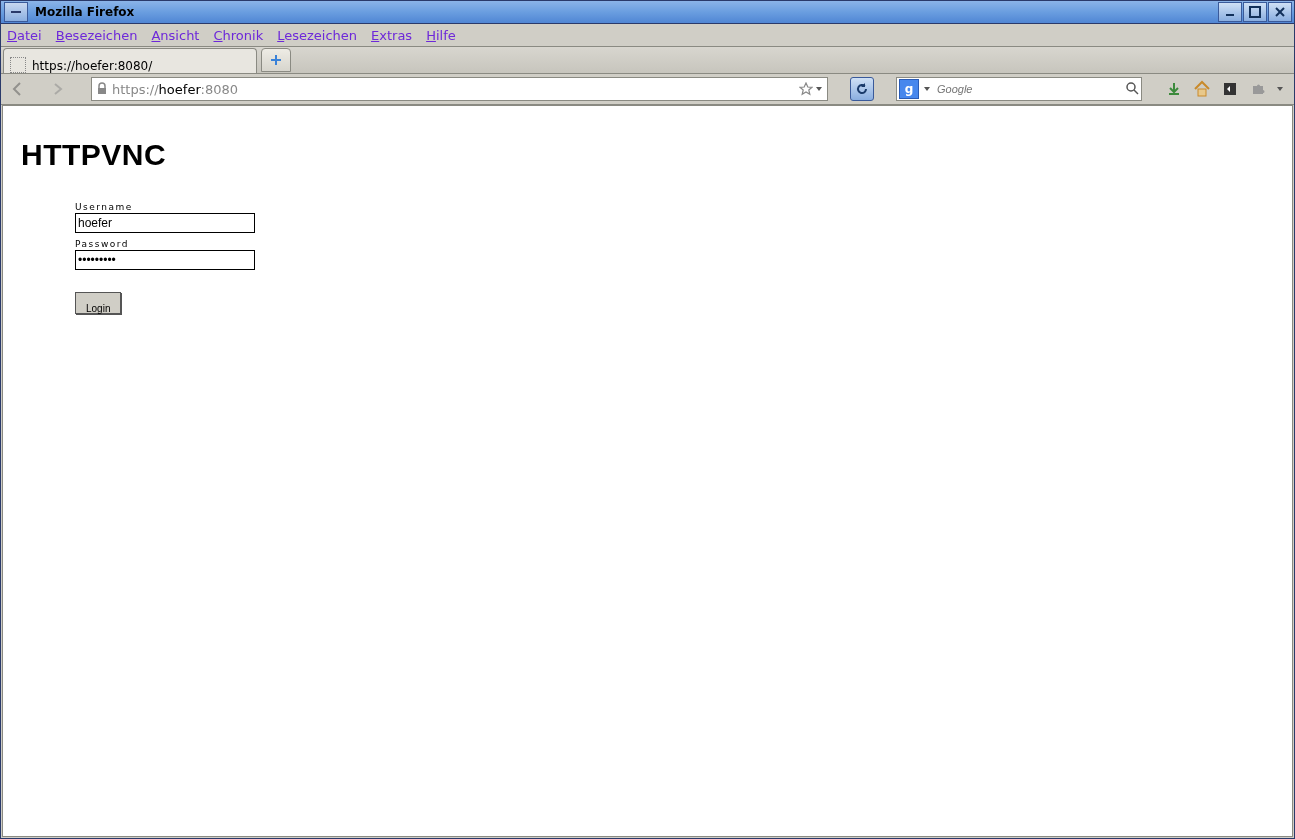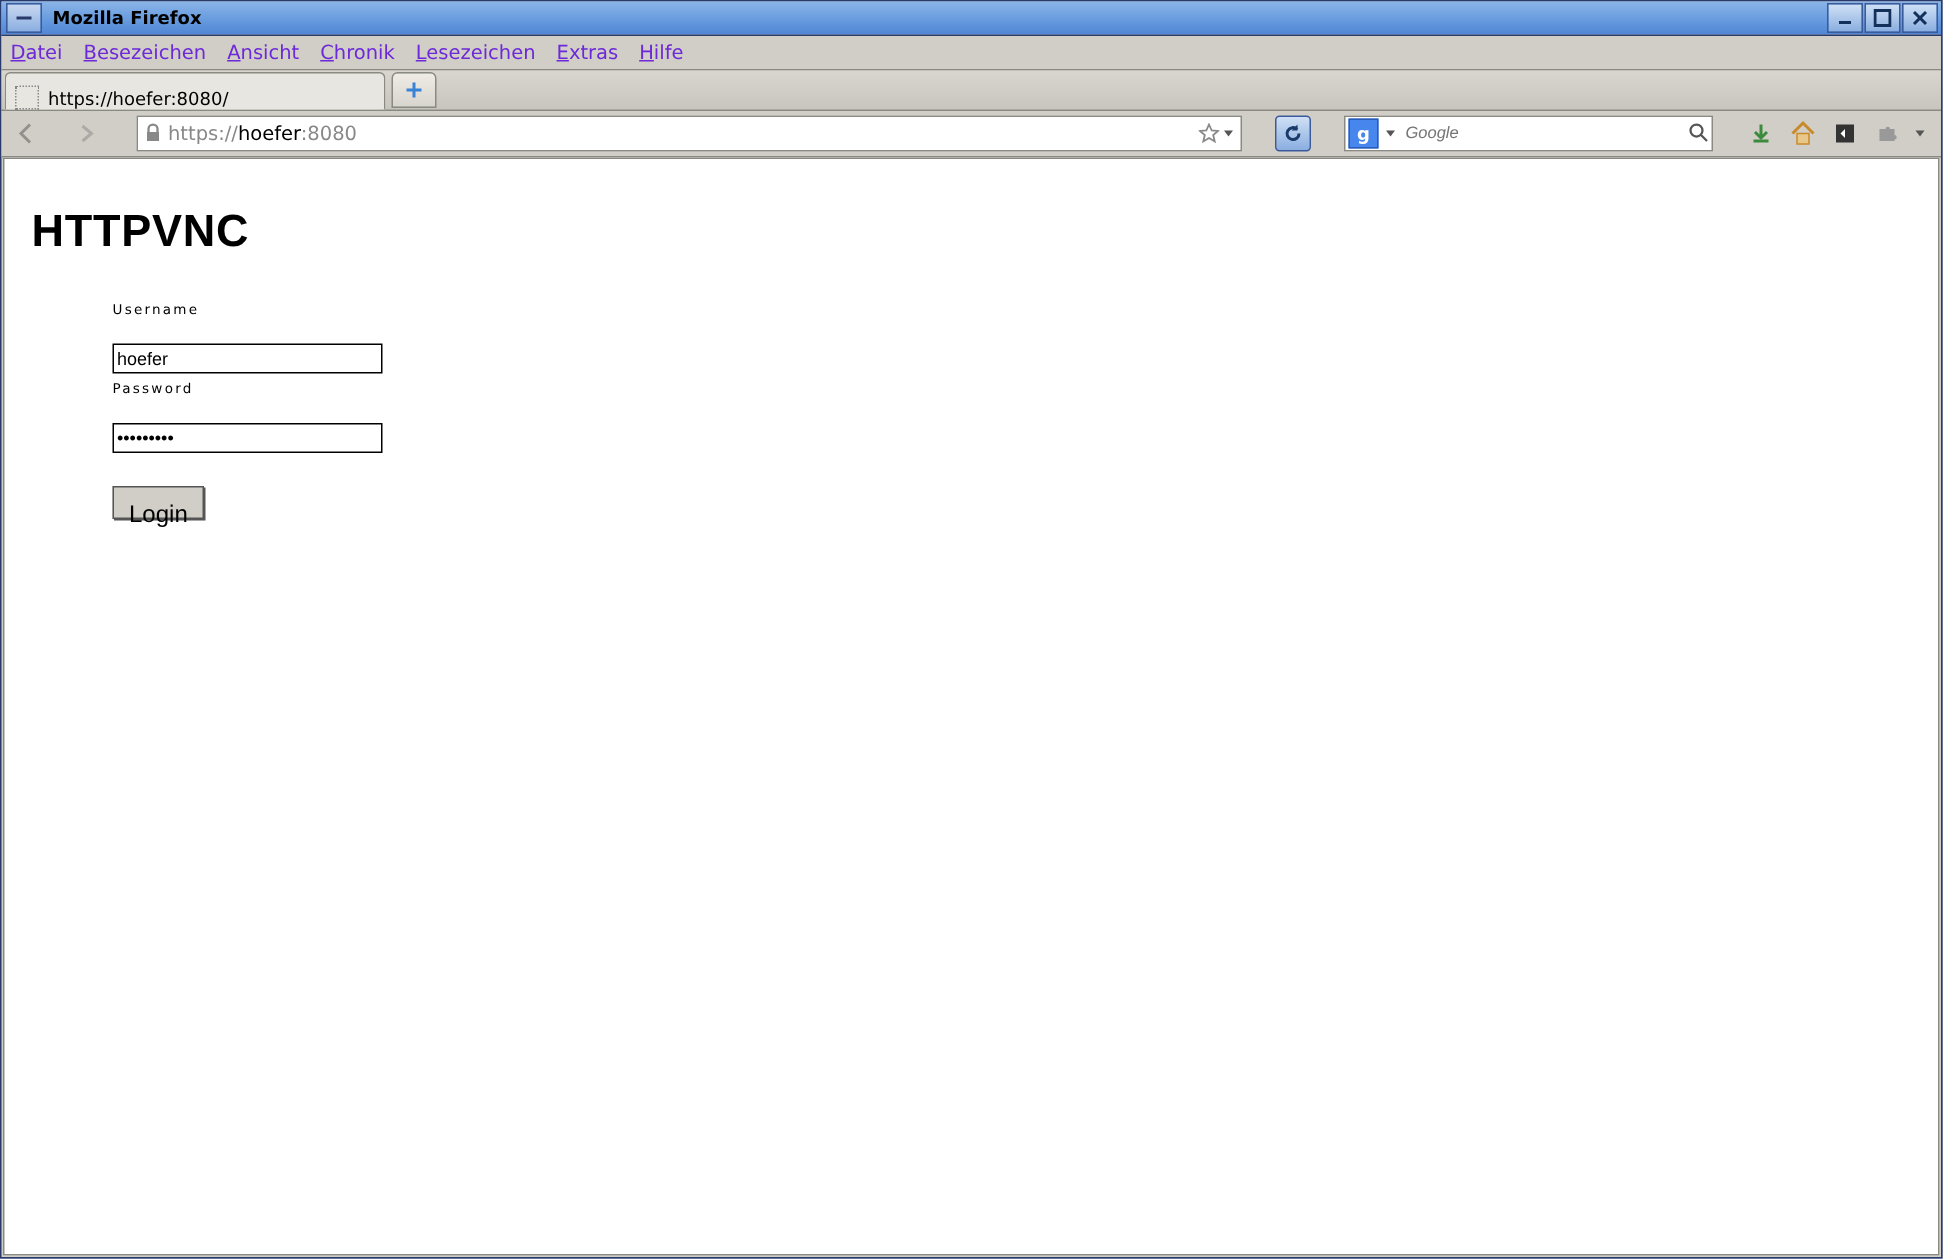--- a/index.html
+++ b/index.html
@@ -206,40 +206,40 @@
   }
   .loginform {
     margin-left: 54px;
     margin-top: 28px;
     width: 180px;
   }
   .fieldlabel {
     font-size: 9px;
     letter-spacing: 1.5px;
     color: #000;
-    margin-bottom: 17px;
+    margin-bottom: 1px;
   }
   .textinput {
     width: 174px;
     height: 18px;
     border: 1px solid #000;
     background: #fff;
     font-size: 12px;
     padding: 0 2px;
     display:block;
   }
   .fieldgap { height: 6px; }
   .loginbtn {
     margin-top: 22px;
     height: 22px;
     padding: 10px 10px;
     background: #d0cec6;
     border: 1px solid #555;
     box-shadow: 1px 1px 0 #555;
-    font-size: 16px;
+    font-size: 10px;
     cursor: pointer;
   }
 </style>
 </head>
 <body>
 
 <div class="window">
 
   <div class="titlebar">
     <div class="sysmenu">

